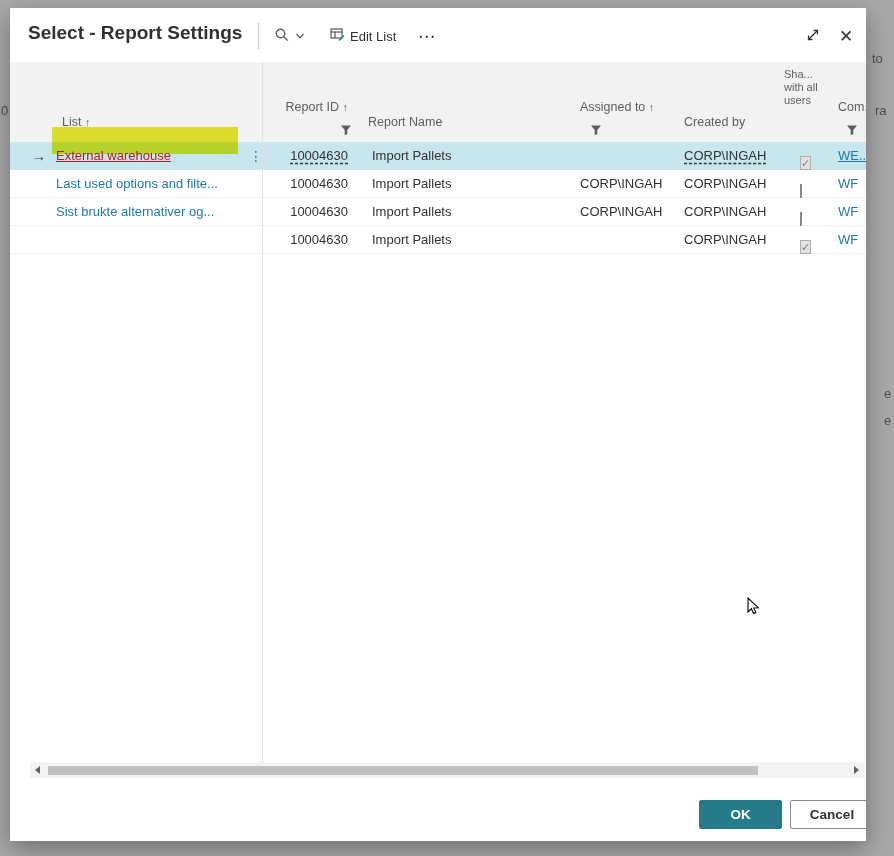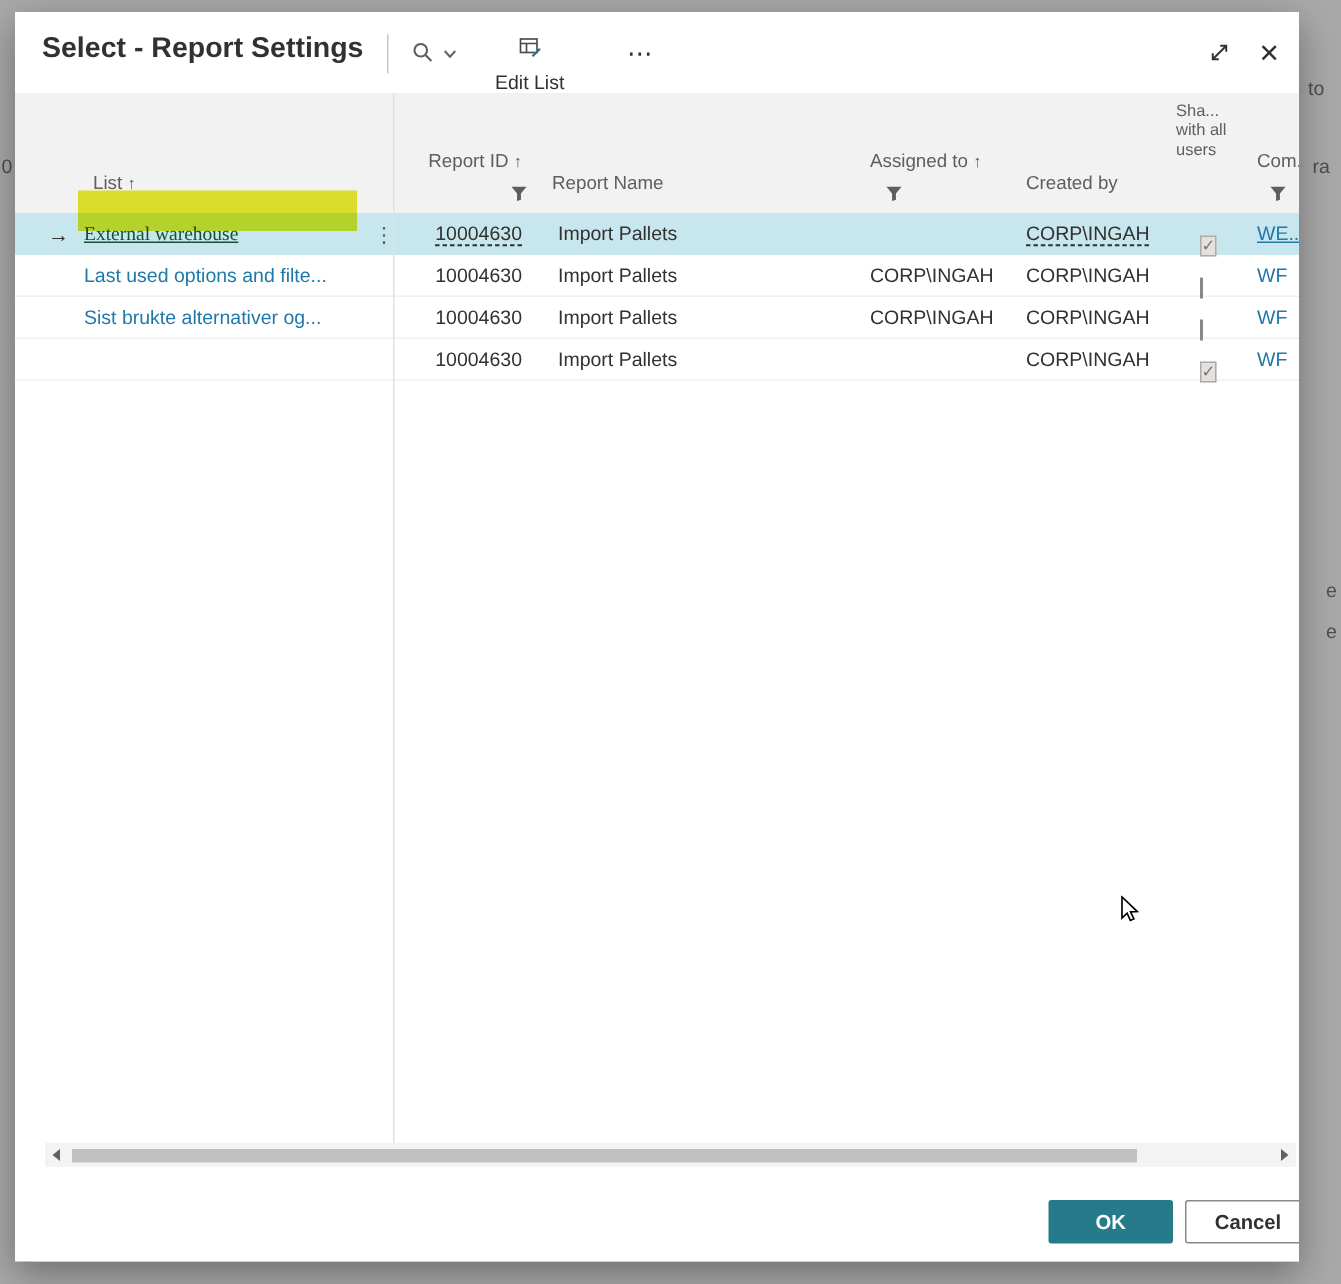--- a/index.html
+++ b/index.html
@@ -19,21 +19,21 @@
     overflow:hidden;
   }
 
   
   .dlg-header { position:absolute; left:0; top:0; right:0; height:54px; background:#fff; }
   .dlg-title { position:absolute; left:18px; top:14px; font-size:19px; font-weight:700; color:#323130; }
   .tb-divider { position:absolute; left:248px; top:15px; width:1px; height:26px; background:#c8c6c4; }
   .tb-btn { position:absolute; top:16px; display:flex; align-items:center; gap:5px; background:none; border:none;
             font-family:inherit; font-size:13px; color:#323130; cursor:pointer; height:24px; }
   .tb-search { left:264px; }
-  .tb-editlist { left:320px;flex-direction:column; }
+  .tb-editlist { left:320px; }
   .tb-ellipsis { left:408px; font-size:17px; color:#323130; letter-spacing:1px; }
   .tb-expand { left:795px; }
   .tb-close { left:829px; font-size:17px; color:#323130; }
 
   
   .grid-header { position:absolute; left:0; top:54px; right:0; height:80px; background:#f2f2f2; }
   .h-label { position:absolute; font-size:12.5px; color:#605e5c; white-space:nowrap; }
   .h-name { left:52px; bottom:13px; }
   .h-reportid { right:518px; bottom:28px; }
   .h-reportname { left:358px; bottom:13px; }
@@ -47,21 +47,21 @@
   .fn-com { left:836px; }
   .sort-arrow { font-size:11px; color:#605e5c; }
 
   
   .grid-rows { position:absolute; left:0; top:134px; right:0; }
   .row { position:relative; height:28px; line-height:28px; font-size:13px; border-bottom:1px solid #f1f0ef; }
   .row.selected { background:#c7e6ed; border-bottom-color:#c7e6ed; }
   .cell { position:absolute; top:0; height:28px; white-space:nowrap; }
   .sel-arrow { left:22px; color:#323130; font-size:14px; }
   .c-name { left:46px; color:#1f79a8; }
-  .row.selected .c-name { color:#14532d;font-family:Liberation Serif, serif; }
+  .row.selected .c-name { color:#b91c1c; }
   .c-dots { left:238px; width:16px; text-align:center; color:#605e5c; font-size:14px; cursor:pointer; }
   .c-rid { right:518px; text-align:right; color:#323130; }
   .c-rname { left:362px; color:#323130; }
   .c-assigned { left:570px; color:#323130; }
   .c-created { left:674px; color:#323130; }
   .c-chk { left:790px; top:7px; height:14px; }
   .c-com { left:828px; color:#1f79a8; }
   .u { text-decoration:underline; }
   .ud { text-decoration:underline dashed; text-underline-offset:3px; }
   .chk { width:14px; height:14px; border:1px solid #8a8886; background:#fff; font-size:11px;

